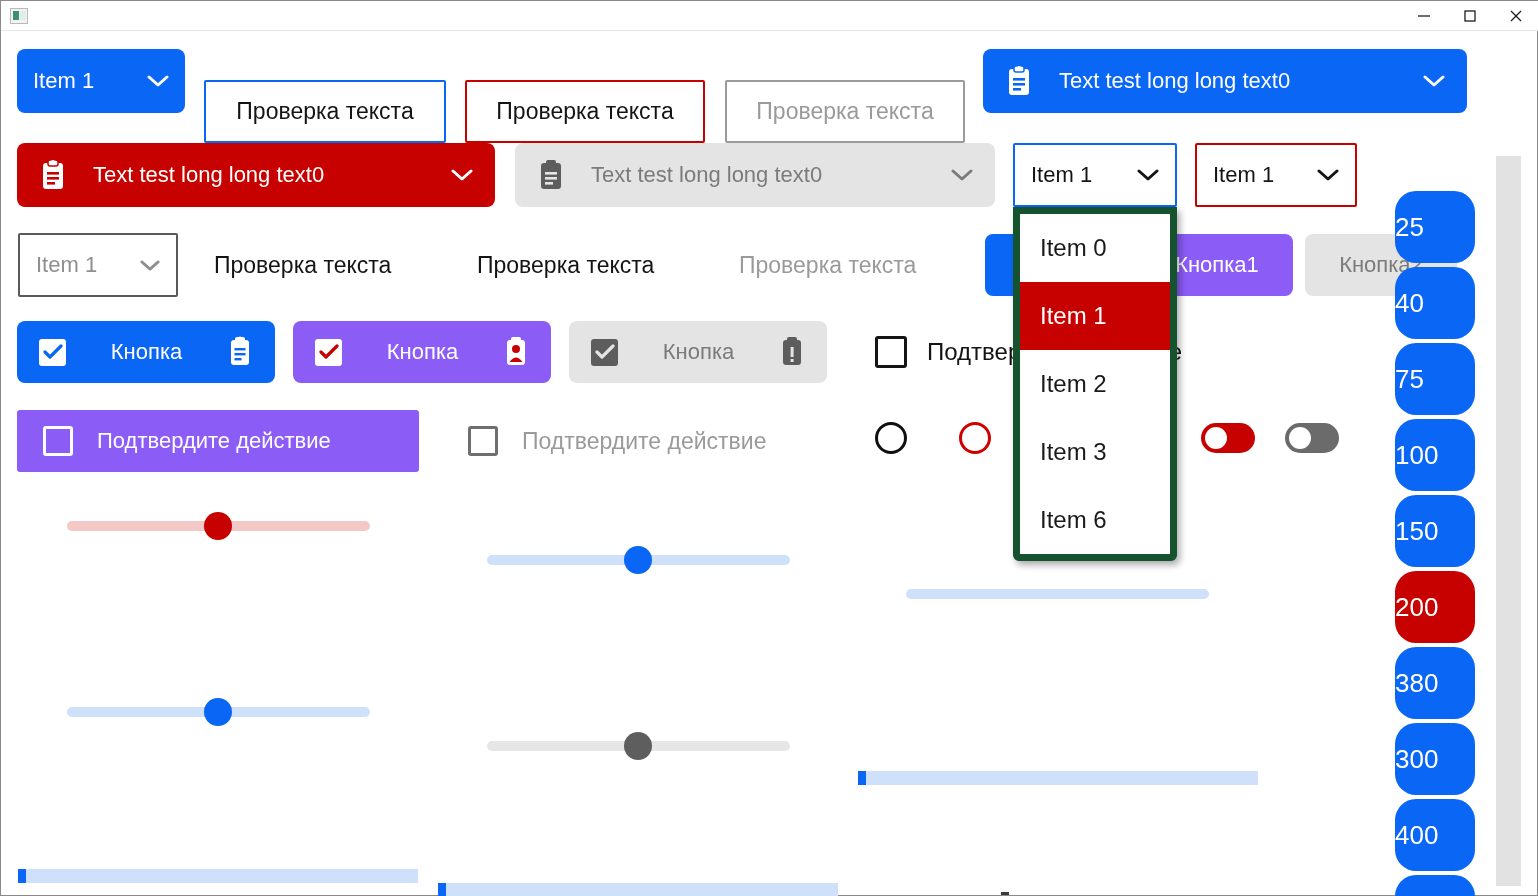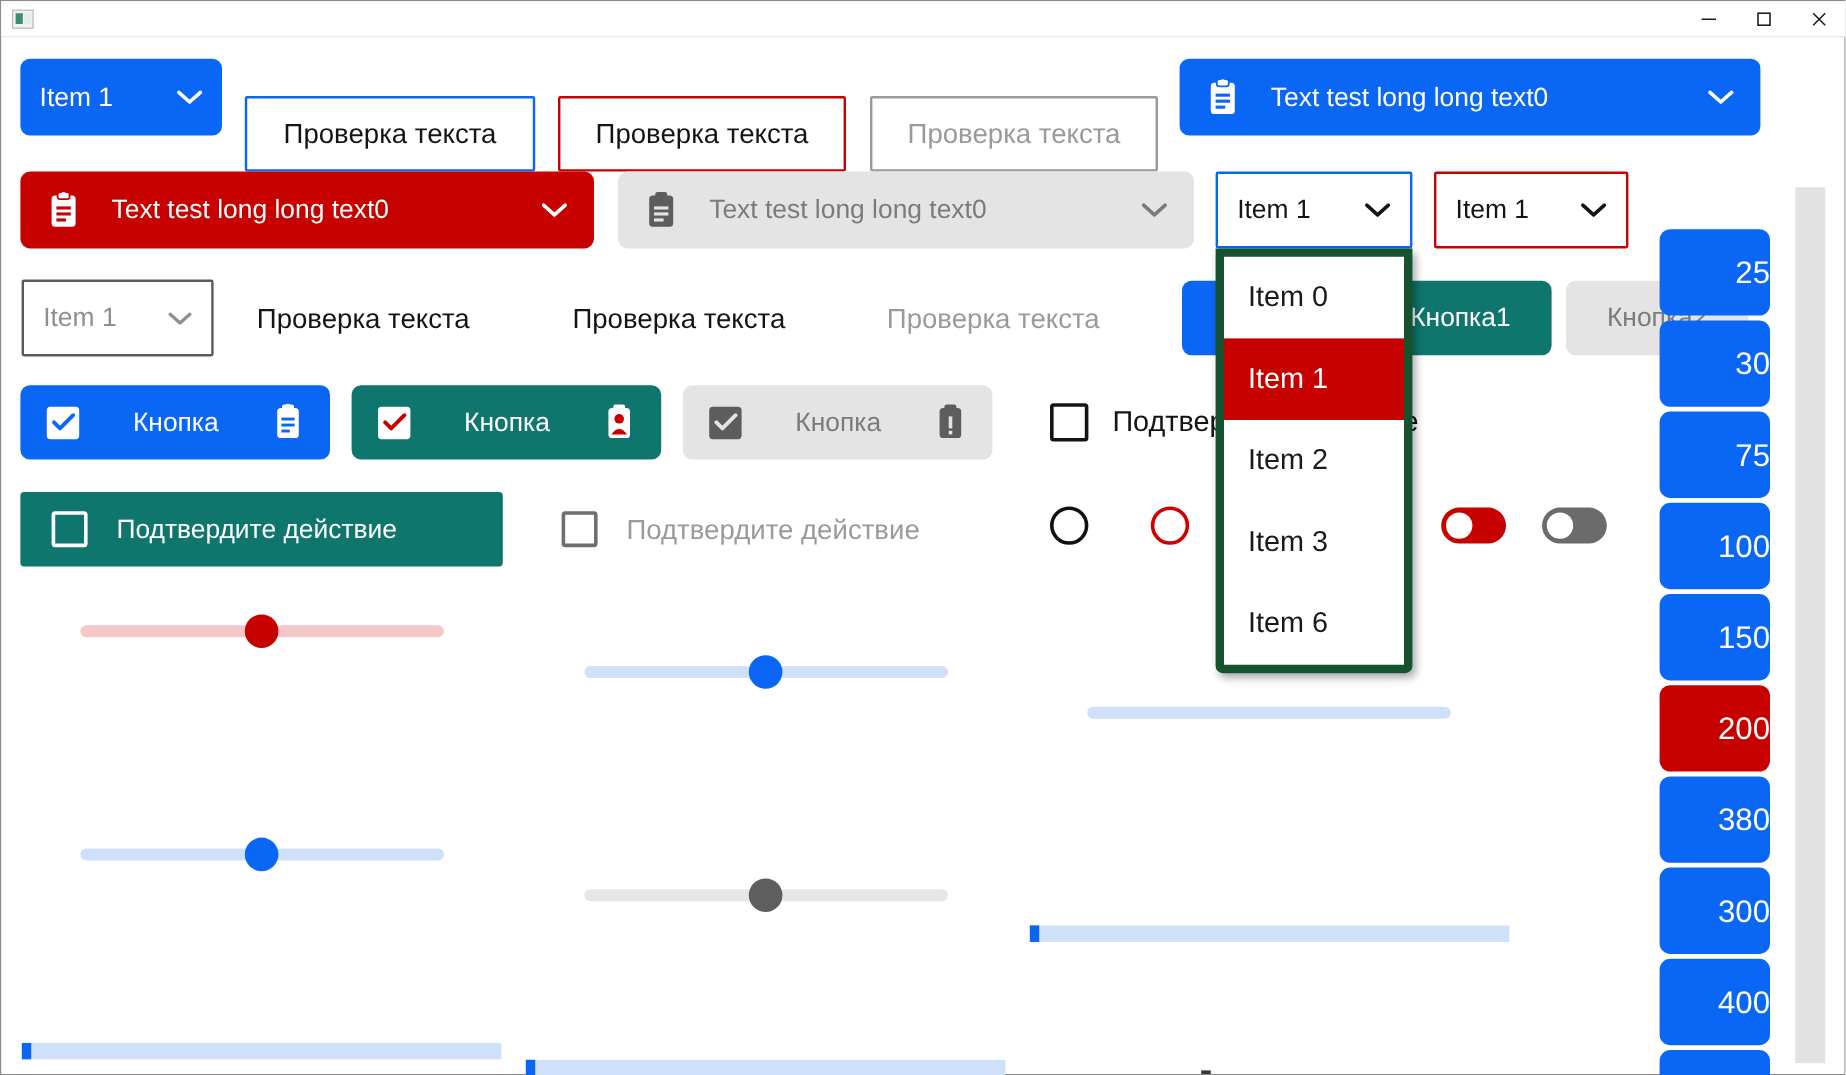--- a/index.html
+++ b/index.html
@@ -44,21 +44,21 @@
 
   .abs { position: absolute; }
 
   
   .btn {
     display: flex; align-items: center; justify-content: center;
     font-size: 22px; white-space: nowrap;
     border-radius: 8px; border: none; cursor: default;
   }
   .btn.blue   { background: #0a66f5; color: #ffffff; }
-  .btn.red    { background: #0f766e; color: #ffffff; }
+  .btn.red    { background: #8b5cf6; color: #ffffff; }
   .btn.gray   { background: #e4e4e4; color: #7b7b7b; }
 
   
   .obox {
     display: flex; align-items: center; justify-content: center;
     font-size: 23px; background: #ffffff; border-radius: 2px;
   }
   .obox.b-blue  { border: 2px solid #0a66f5; color: #141414; }
   .obox.b-red   { border: 2px solid #c70000; color: #141414; }
   .obox.b-gray  { border: 2px solid #9a9a9a; color: #9a9a9a; }
@@ -142,22 +142,22 @@
   }
   .popup .opt {
     height: 68px; display:flex; align-items:center;
     padding-left: 20px; font-size: 24px; color:#1a1a1a;
   }
   .popup .opt.sel { background:#c70000; color:#ffffff; }
 
   
   .numcol { position:absolute; right: 64px; top: 160px; display:flex; flex-direction:column; gap:4px; z-index: 20; }
   .numbtn {
-    width: 92px; height: 72px; border-radius: 9px;
-    display:flex; align-items:center; justify-content:flex-end;
+    width: 80px; height: 72px; border-radius: 21px;
+    display:flex; align-items:center; justify-content:flex-start;
     font-size: 26px; color:#ffffff; background:#0a66f5;
   }
   .numbtn.sel { background:#c70000; }
 
   
   .scrollbar { position:absolute; right: 18px; top: 125px; width: 25px; height: 730px; background:#e2e2e2; }
   .bottom-tick { position:absolute; left: 1000px; bottom: 0px; width: 8px; height: 3px; background:#3a3a3a; }
 </style>
 </head>
 <body>
@@ -410,21 +410,21 @@
     <div class="abs prog" style="left:437px; top:654px; width:400px;">
       <div class="bg lightblue"></div>
       <div class="chunk"></div>
     </div>
 
     <div class="numcol" id="numcol">
         <div class="numbtn">
           <span>25</span>
         </div>
         <div class="numbtn">
-          <span>30</span>
+          <span>40</span>
         </div>
         <div class="numbtn">
           <span>75</span>
         </div>
         <div class="numbtn">
           <span>100</span>
         </div>
         <div class="numbtn">
           <span>150</span>
         </div>

